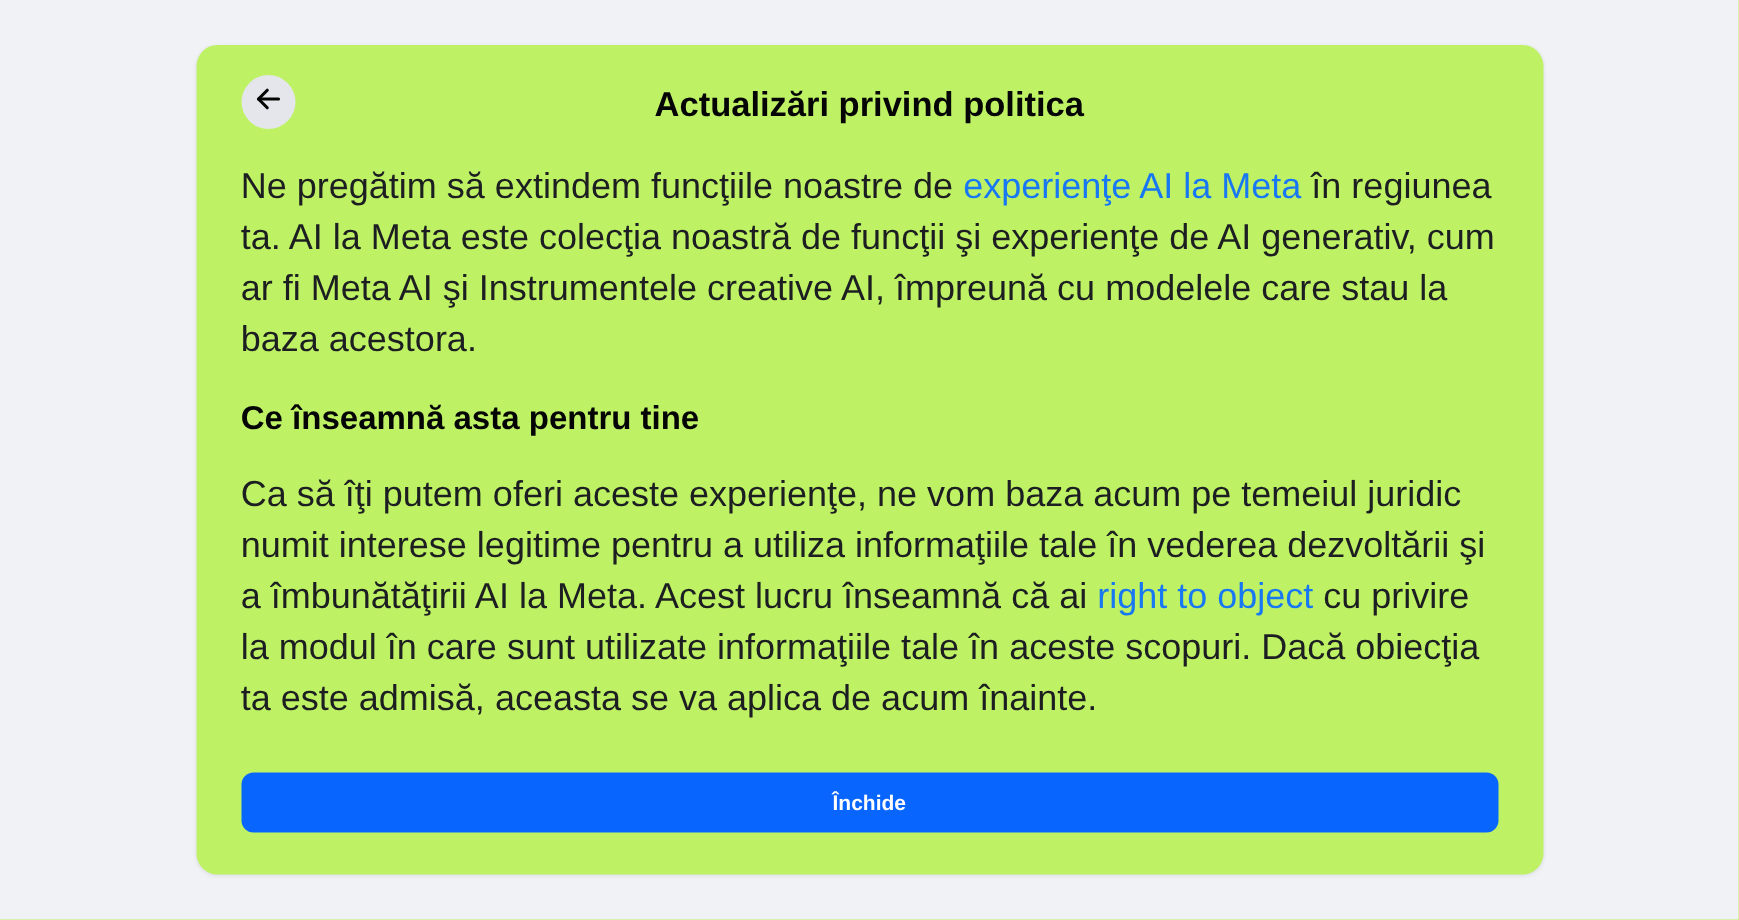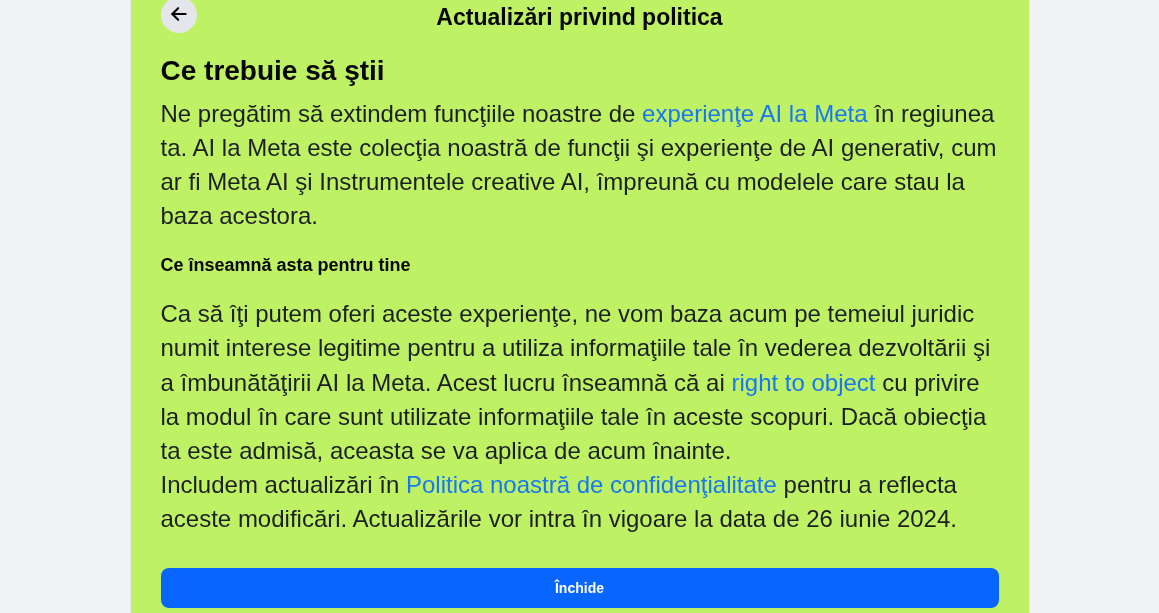--- a/index.html
+++ b/index.html
@@ -55,21 +55,21 @@
       color: #050505;
       text-align: center;
     }
     .section-heading-1 {
       font-size: 28px;
       font-weight: 700;
       color: #050505;
       margin-bottom: 10px;
     }
     .section-heading-2 {
-      font-size: 18px;
+      font-size: 22px;
       font-weight: 700;
       color: #050505;
       margin-top: 22px;
       margin-bottom: 21px;
     }
     .body-text {
       font-size: 24px;
       color: #1c1e21;
       line-height: 1.42;
     }
@@ -99,27 +99,23 @@
       <span>
         <svg viewBox="0 0 24 24" fill="none" stroke="#050505" stroke-width="2.5" stroke-linecap="round" stroke-linejoin="round">
           <line x1="20" y1="12" x2="4" y2="12"></line>
           <polyline points="11 19 4 12 11 5"></polyline>
         </svg>
       </span>
     </button>
     <div class="dialog-title">Actualizări privind politica</div>
   </div>
 
-  <h1 class="section-heading-1">Ce trebuie să ştii</h1>
   <p class="body-text">
     <span>Ne pregătim să extindem funcţiile noastre de </span><span class="link">experienţe AI la Meta</span><span> în regiunea ta. AI la Meta este colecţia noastră de funcţii şi experienţe de AI generativ, cum ar fi Meta AI şi Instrumentele creative AI, împreună cu modelele care stau la baza acestora.</span>
   </p>
 
   <h2 class="section-heading-2">Ce înseamnă asta pentru tine</h2>
   <p class="body-text">
     <span>Ca să îţi putem oferi aceste experienţe, ne vom baza acum pe temeiul juridic numit interese legitime pentru a utiliza informaţiile tale în vederea dezvoltării şi a îmbunătăţirii AI la Meta. Acest lucru înseamnă că ai </span><span class="link">right to object</span><span> cu privire la modul în care sunt utilizate informaţiile tale în aceste scopuri. Dacă obiecţia ta este admisă, aceasta se va aplica de acum înainte.</span>
   </p>
-  <p class="body-text">
-    <span>Includem actualizări în </span><span class="link">Politica noastră de confidenţialitate</span><span> pentru a reflecta aceste modificări. Actualizările vor intra în vigoare la data de 26 iunie 2024.</span>
-  </p>
 
   <button class="close-button">Închide</button>
 </div>
 
 </body></html>

